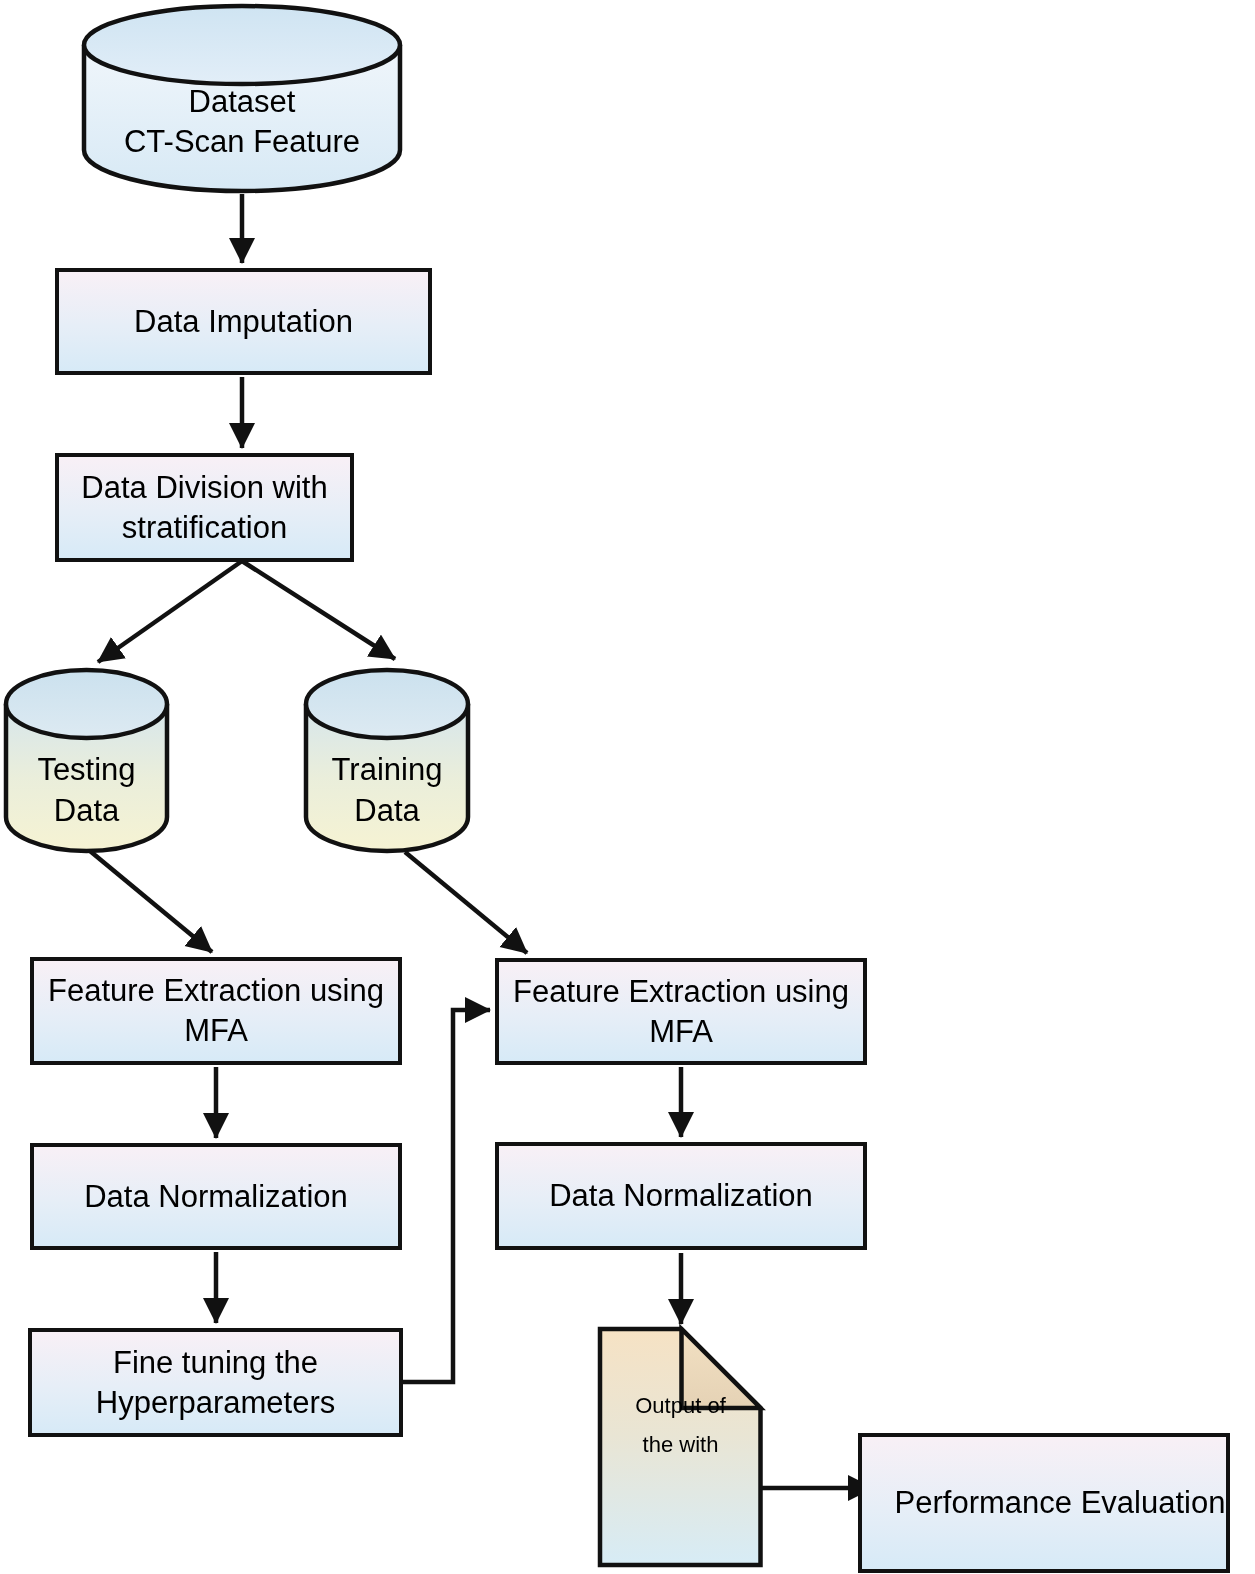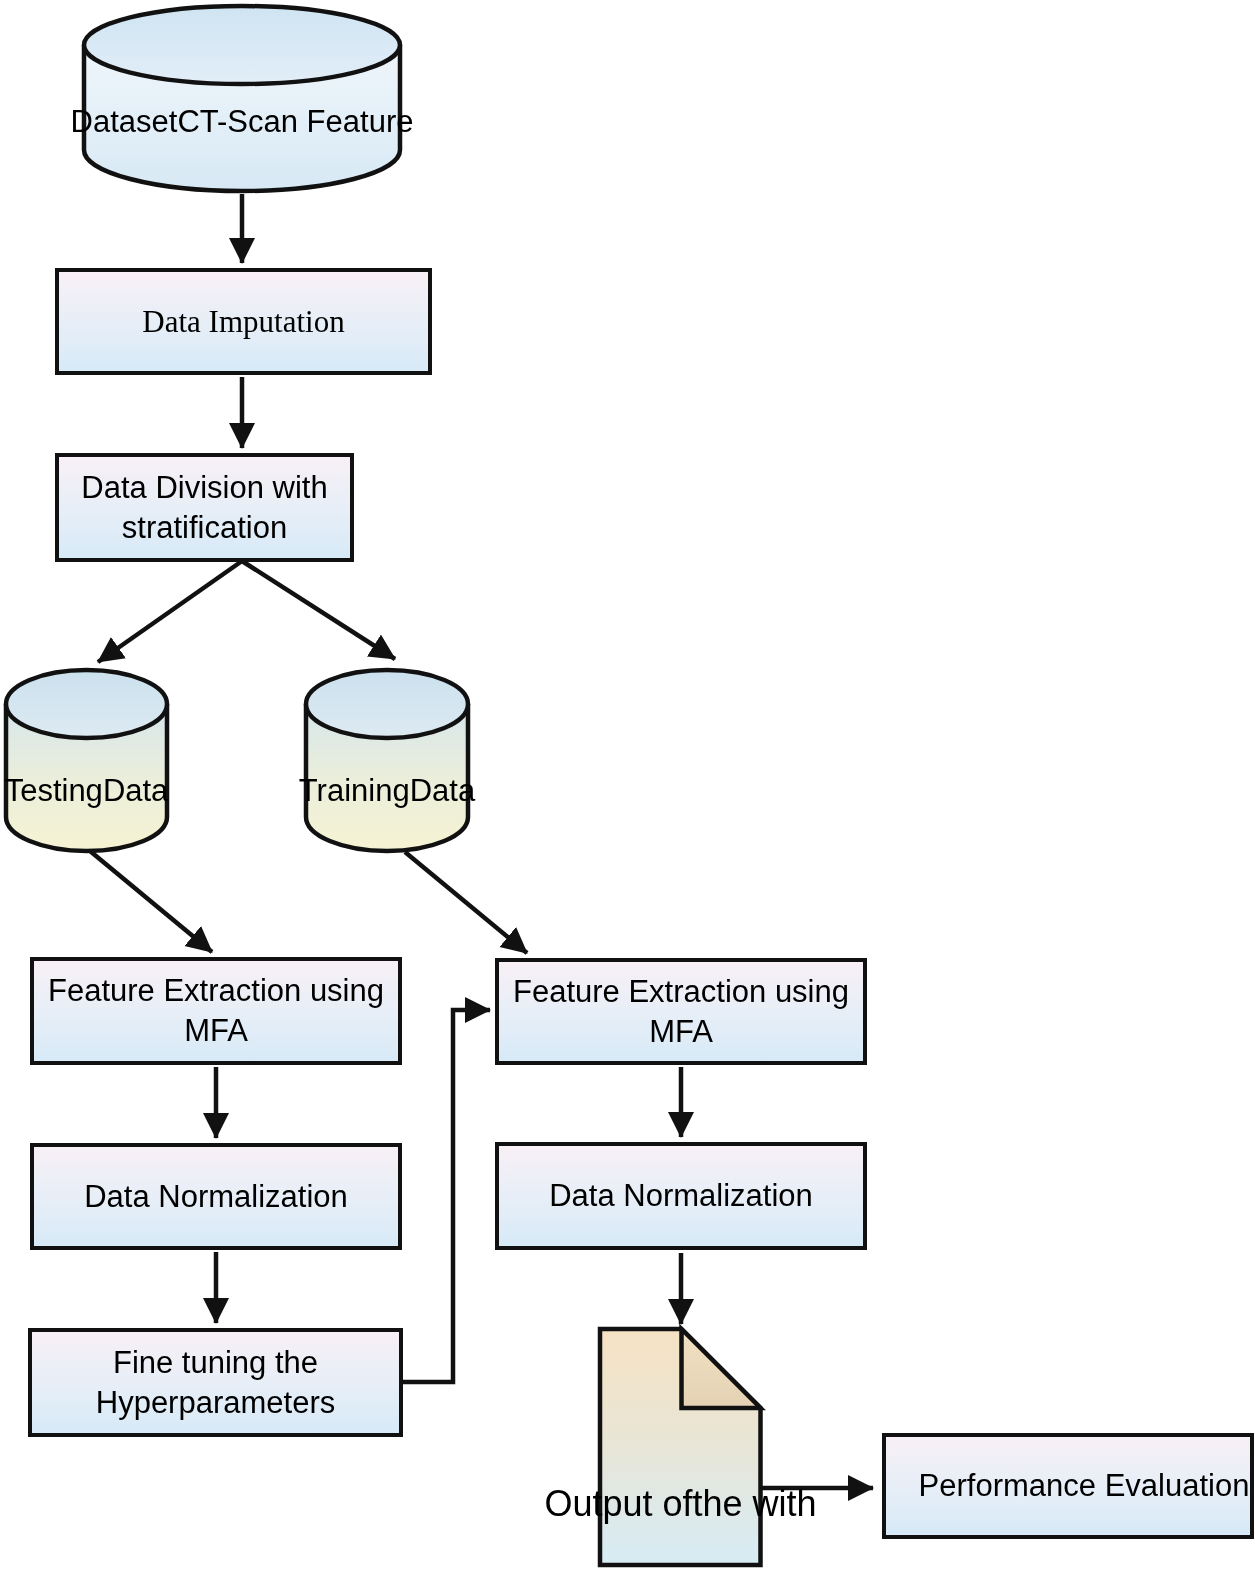--- a/index.html
+++ b/index.html
@@ -9,21 +9,21 @@
   }
   #shapes { position:absolute; left:0; top:0; }
   .box {
     position:absolute; box-sizing:border-box;
     border:4px solid #111111;
     background:linear-gradient(180deg, #f8f0f6 0%, #e6eef7 55%, #d7eaf7 100%);
     display:flex; flex-direction:column; align-items:center; justify-content:center;
     text-align:center; font-size:31px; line-height:40px;
   }
   .label {
-    position:absolute; display:flex; flex-direction:row;
+    position:absolute; display:flex; flex-direction:column;
     align-items:center; justify-content:center; text-align:center;
     font-size:31px; line-height:40px;
   }
   .label span, .box span { display:block; white-space:nowrap; }
 </style>
 </head>
 <body>
 
 <div id="stage">
 
@@ -104,26 +104,26 @@
   <div class="label" style="left:6px; top:748px; width:161px; height:84px; line-height:41px;">
     <span>Testing</span>
     <span>Data</span>
   </div>
 
   <div class="label" style="left:306px; top:748px; width:162px; height:84px; line-height:41px;">
     <span>Training</span>
     <span>Data</span>
   </div>
 
-  <div class="label" style="left:600px; top:1464px; width:161px; height:78px; font-size:36px; line-height:39px;text-align:center;">
+  <div class="label" style="left:600px; top:1386px; width:161px; height:78px; font-size:22px; line-height:39px;text-align:center;">
     <span>Output of</span>
     <span>the with</span>
   </div>
 
-  <div class="box" style="left:55px; top:268px; width:377px; height:107px;font-family:Liberation Serif, serif;">
+  <div class="box" style="left:55px; top:268px; width:377px; height:107px;">
     <span>Data Imputation</span>
   </div>
 
   <div class="box" style="left:55px; top:453px; width:299px; height:109px;">
     <span>Data Division with</span>
     <span>stratification</span>
   </div>
 
   <div class="box" style="left:30px; top:957px; width:372px; height:108px;">
     <span>Feature Extraction using</span>
@@ -141,17 +141,17 @@
 
   <div class="box" style="left:495px; top:1142px; width:372px; height:108px;">
     <span>Data Normalization</span>
   </div>
 
   <div class="box" style="left:28px; top:1328px; width:375px; height:109px;justify-content:center;">
     <span>Fine tuning the</span>
     <span>Hyperparameters</span>
   </div>
 
-  <div class="box" style="left:882px; top:1433px; width:372px; height:106px;padding-left:32px;">
+  <div class="box" style="left:858px; top:1433px; width:372px; height:140px;padding-left:32px;">
     <span>Performance Evaluation</span>
   </div>
 
 </div>
 
 </body></html>

